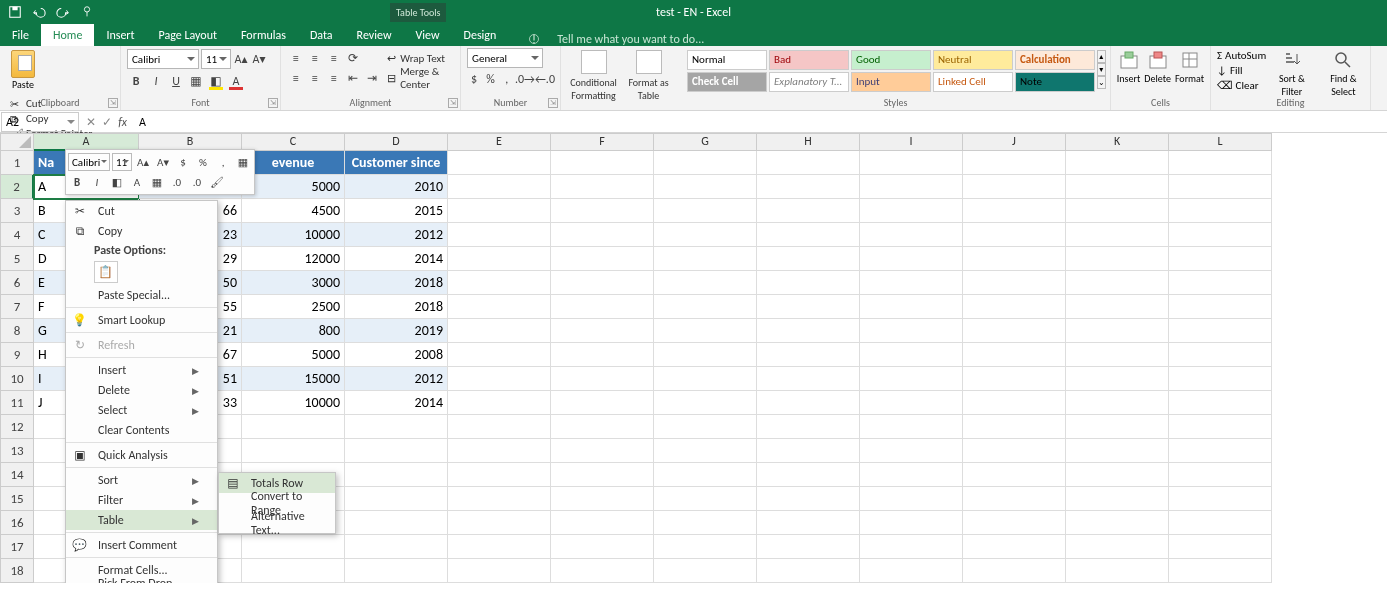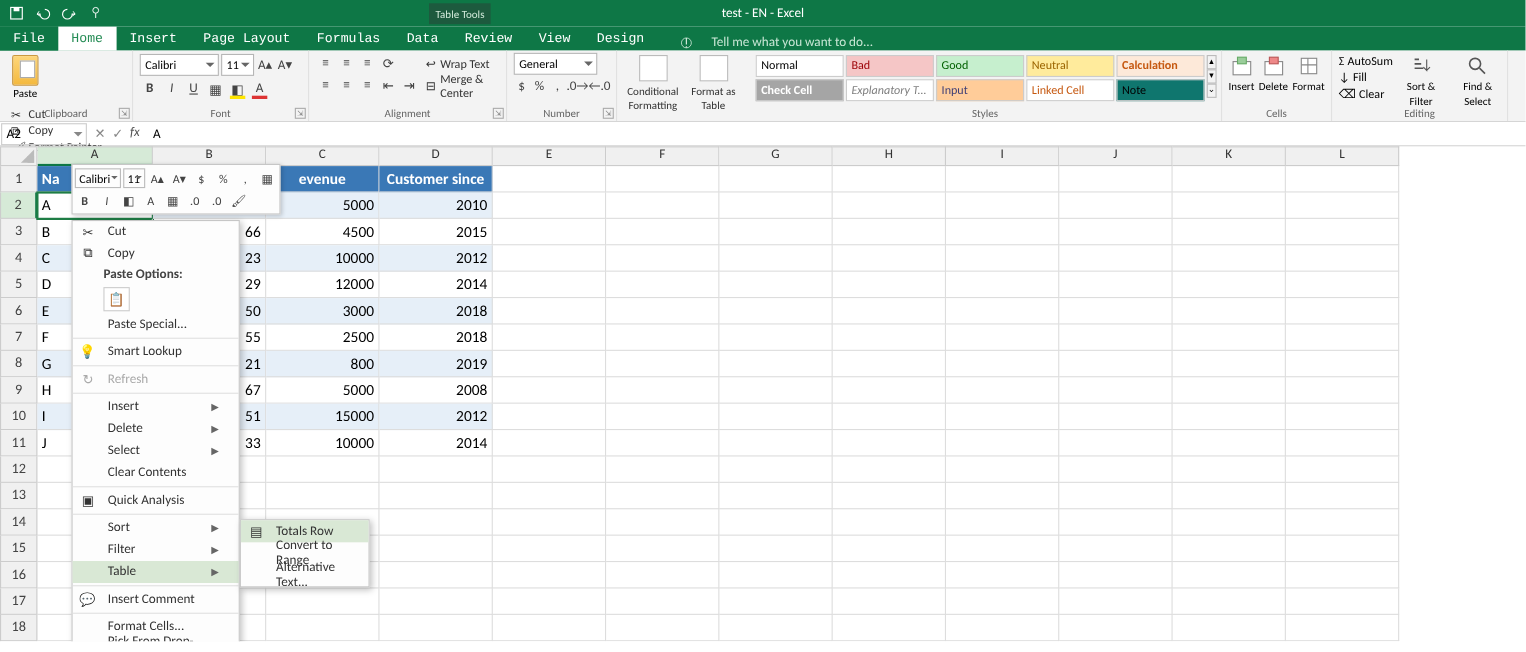--- a/index.html
+++ b/index.html
@@ -7,21 +7,21 @@
 
 
 .titlebar { background: #0e7746; height: 24px; display: flex; align-items: center; color: #fff; position: relative; }
 .qat { display: flex; align-items: center; gap: 10px; padding: 0 8px; }
 .qat .ico { width: 14px; height: 14px; display: inline-block; }
 .titlebar .center { position: absolute; left: 50%; transform: translateX(-50%); font-size: 12px; }
 .tabletools { position: absolute; left: 390px; top: 3px; background: #1d5a3e; color: #cfe8d8; font-size: 10px; padding: 3px 6px; }
 
 
 .tabs { background: #0e7746; height: 22px; display: flex; align-items: flex-end; color: #fff; font-size: 12px; }
-.tab { padding: 4px 12px; cursor: pointer; font-family: Liberation Mono, monospace; }
+.tab { padding: 4px 12px; cursor: pointer; }
 .tab.file { background: #0e7746; }
 .tab.active { background: #fff; color: #258c55; }
 .tellme { display: flex; align-items: center; gap: 17px; margin-left: 20px; color: #c7e6d4; font-size: 12px; }
 
 
 .ribbon { background: #f3f3f3; border-bottom: 1px solid #d5d5d5; height: 65px; display: flex; }
 .group { border-right: 1px solid #e1e1e1; padding: 2px 6px 0 6px; position: relative; }
 .group-label { position: absolute; bottom: 1px; left: 0; right: 0; text-align: center; font-size: 10px; color: #666; }
 .dialoglaunch { position: absolute; bottom: 2px; right: 2px; width: 10px; height: 10px; border: 1px solid #aaa; font-size: 7px; text-align: center; line-height: 8px; color: #888; }
 

